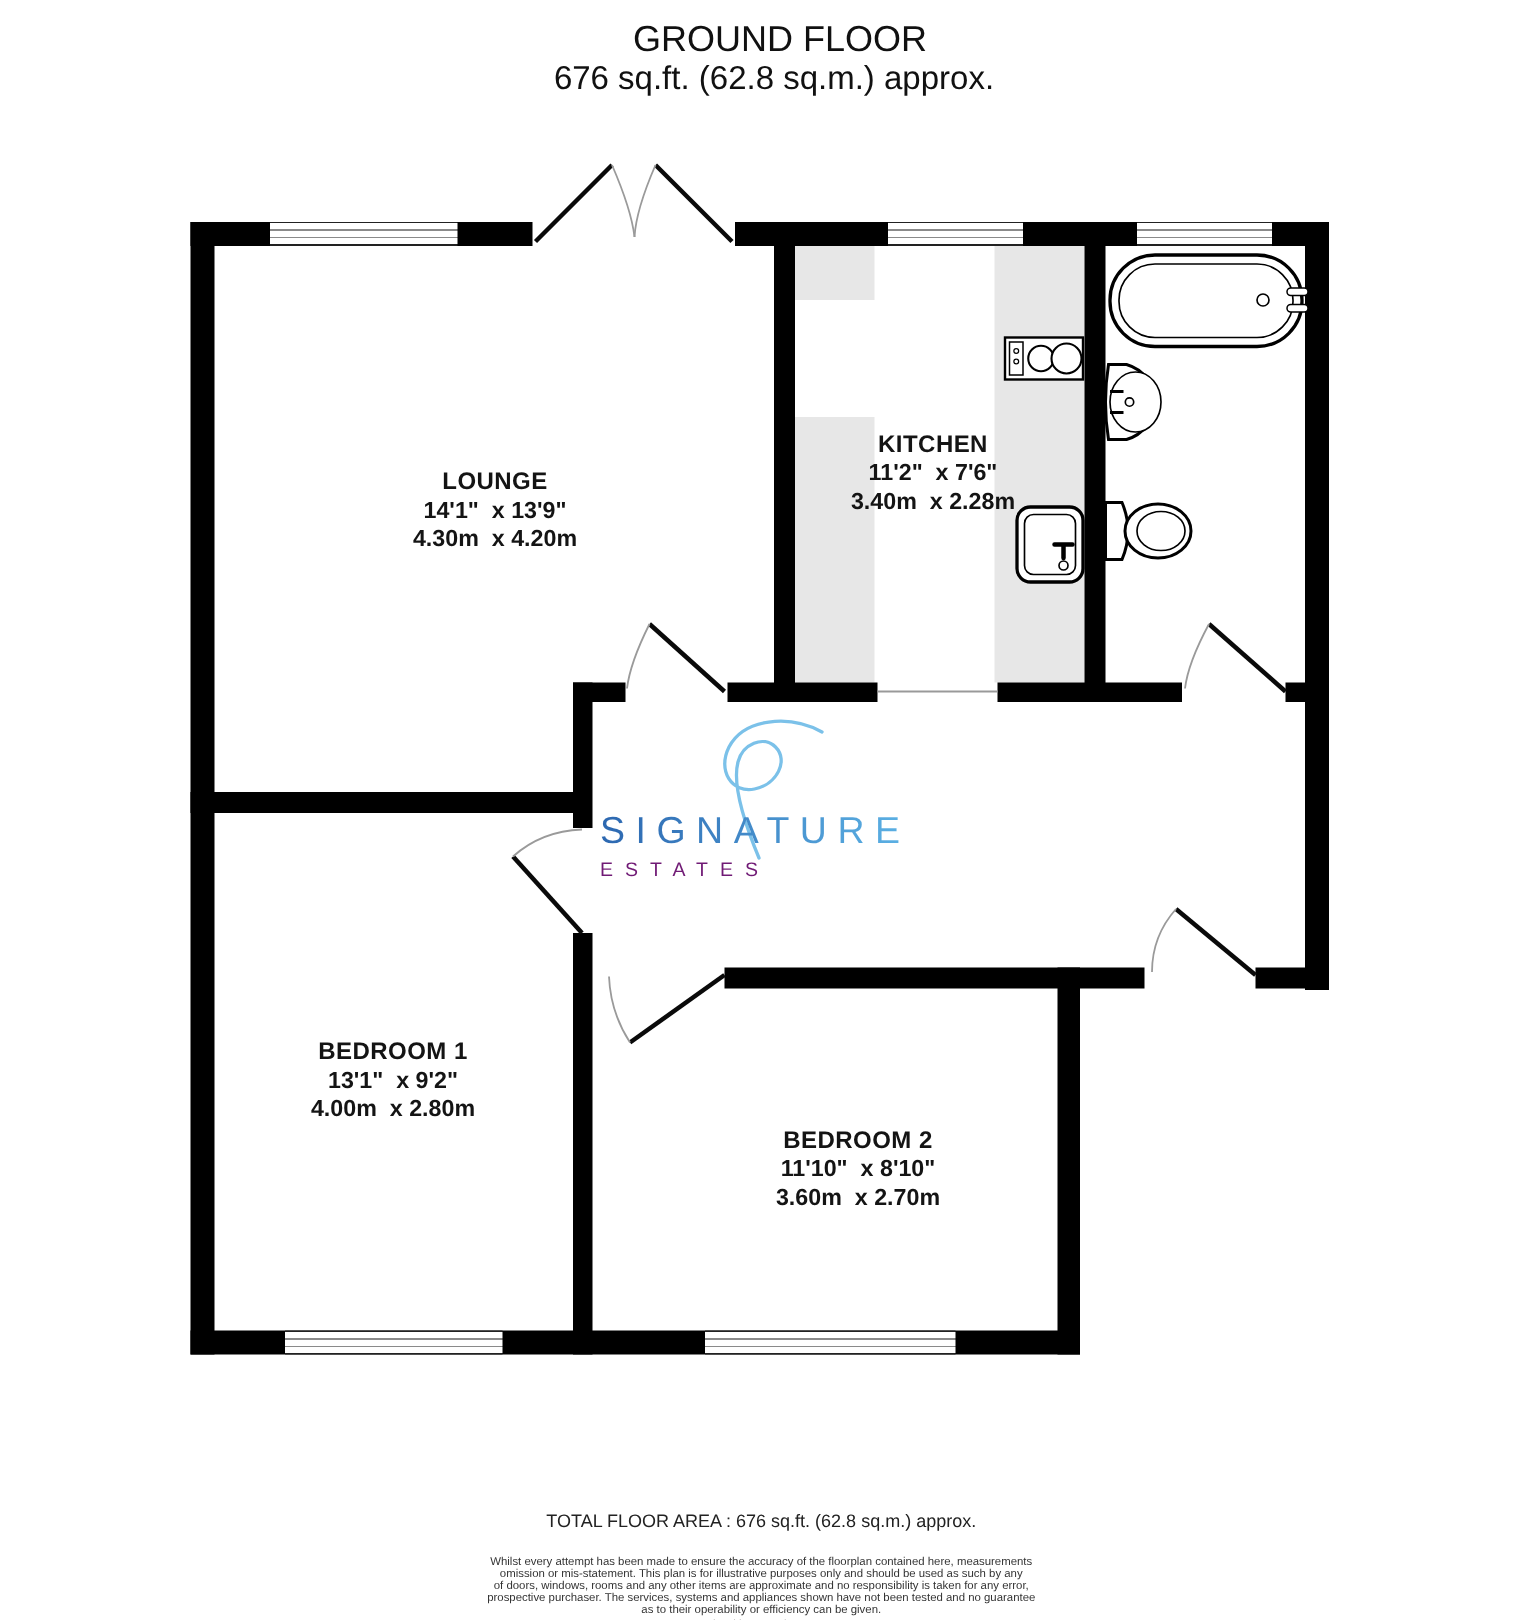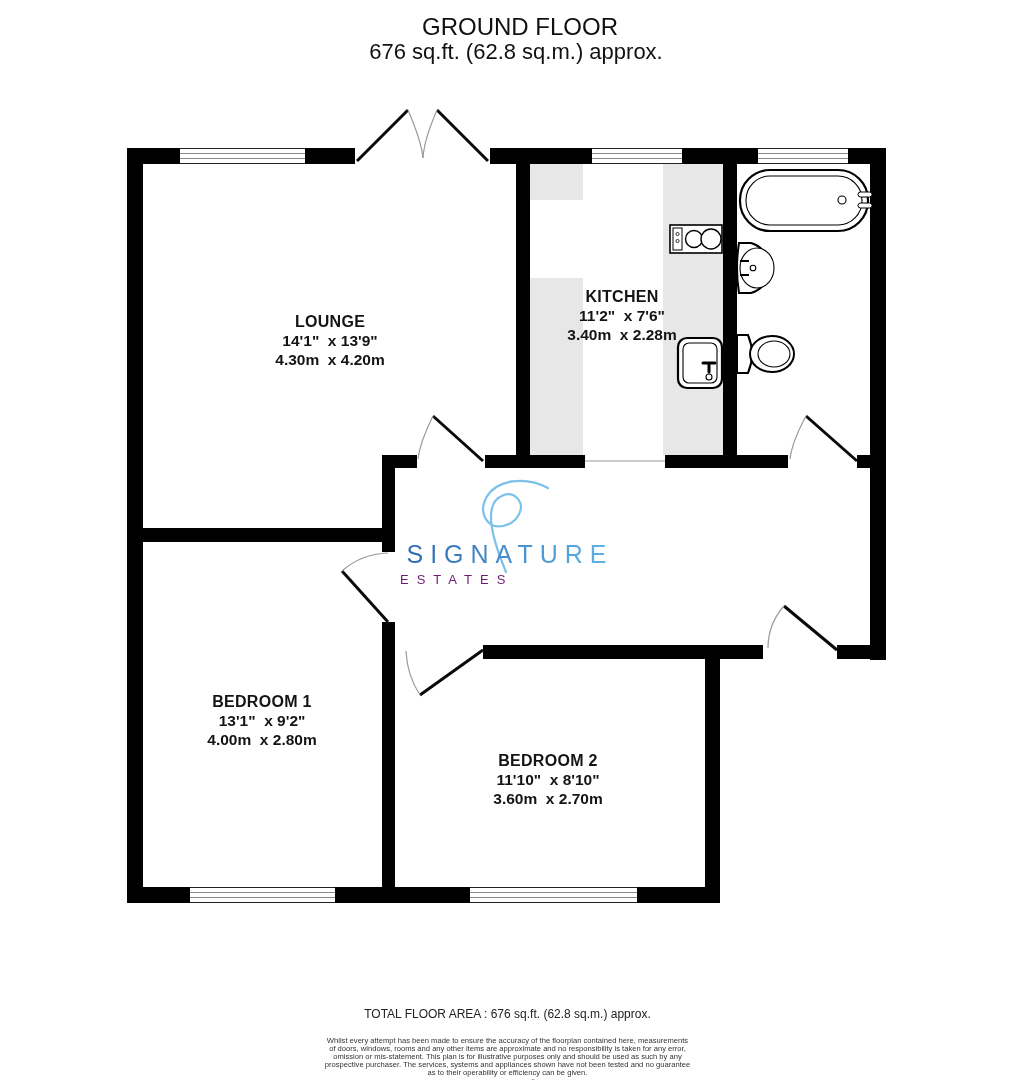--- a/index.html
+++ b/index.html
@@ -25,21 +25,21 @@
   .counter{position:absolute;background:#e7e7e7;}
   svg.overlay{position:absolute;left:0;top:0;}
   svg .leaf{stroke:#0a0a0a;stroke-width:3;fill:none;}
   svg .arc{stroke:#9a9a9a;stroke-width:1.2;fill:none;}
   .room-label{position:absolute;width:220px;text-align:center;font-weight:bold;color:#141414;}
   .rl-name{font-size:16px;line-height:19px;letter-spacing:.3px;}
   .rl-dims{font-size:15.5px;line-height:19px;white-space:pre;}
   .logo{position:absolute;left:400px;top:476px;width:220px;height:118px;}
   .logo-s{position:absolute;left:58px;top:0;}
   .logo-main{
-    position:absolute;left:0;top:64px;width:220px;text-align:center;
+    position:absolute;left:0;top:64px;width:220px;
     font-size:25px;letter-spacing:7px;font-weight:normal;color:#3c86c4;
   }
   @supports (-webkit-background-clip:text){
     .logo-main{
       background:linear-gradient(90deg,#2c67b0,#5fb6e8);
       -webkit-background-clip:text;background-clip:text;color:transparent;
     }
   }
   .logo-sub{
     position:absolute;left:0;top:96px;width:220px;text-align:left;
@@ -158,35 +158,35 @@
 <div class="room-label" style="left:512px;top:287px;text-align:center;">
   <div class="rl-name">KITCHEN</div>
   <div class="rl-dims">11'2"  x 7'6"</div>
   <div class="rl-dims">3.40m  x 2.28m</div>
 </div>
 <div class="room-label" style="left:152px;top:692px;">
   <div class="rl-name">BEDROOM 1</div>
   <div class="rl-dims">13'1"  x 9'2"</div>
   <div class="rl-dims">4.00m  x 2.80m</div>
 </div>
-<div class="room-label" style="left:438px;top:751px;">
+<div class="room-label" style="left:462px;top:751px;">
   <div class="rl-name">BEDROOM 2</div>
   <div class="rl-dims">11'10"  x 8'10"</div>
   <div class="rl-dims">3.60m  x 2.70m</div>
 </div>
 
 <div class="logo">
   <svg class="logo-s" width="100" height="100" viewBox="0 0 100 100">
     <path d="M90,12 C68,0 38,3 28,22 C20,38 30,53 45,50 C60,47 68,31 59,22 C51,14 37,20 34,32 C30,47 38,72 48,96" fill="none" stroke="#7bc1e9" stroke-width="2.2" stroke-linecap="round"></path>
   </svg>
   <div class="logo-main">SIGNATURE</div>
   <div class="logo-sub">ESTATES</div>
 </div>
 
 <div class="footer">
   <div class="footer-total">TOTAL FLOOR AREA : 676 sq.ft. (62.8 sq.m.) approx.</div>
   <div class="footer-line">Whilst every attempt has been made to ensure the accuracy of the floorplan contained here, measurements</div>
+  <div class="footer-line">omission or mis-statement. This plan is for illustrative purposes only and should be used as such by any</div>
   <div class="footer-line">of doors, windows, rooms and any other items are approximate and no responsibility is taken for any error,</div>
-  <div class="footer-line">omission or mis-statement. This plan is for illustrative purposes only and should be used as such by any</div>
   <div class="footer-line">prospective purchaser. The services, systems and appliances shown have not been tested and no guarantee</div>
   <div class="footer-line">as to their operability or efficiency can be given.</div>
   <div class="footer-credit">Made with Metropix ©2027</div>
 </div>
 
 </body></html>

